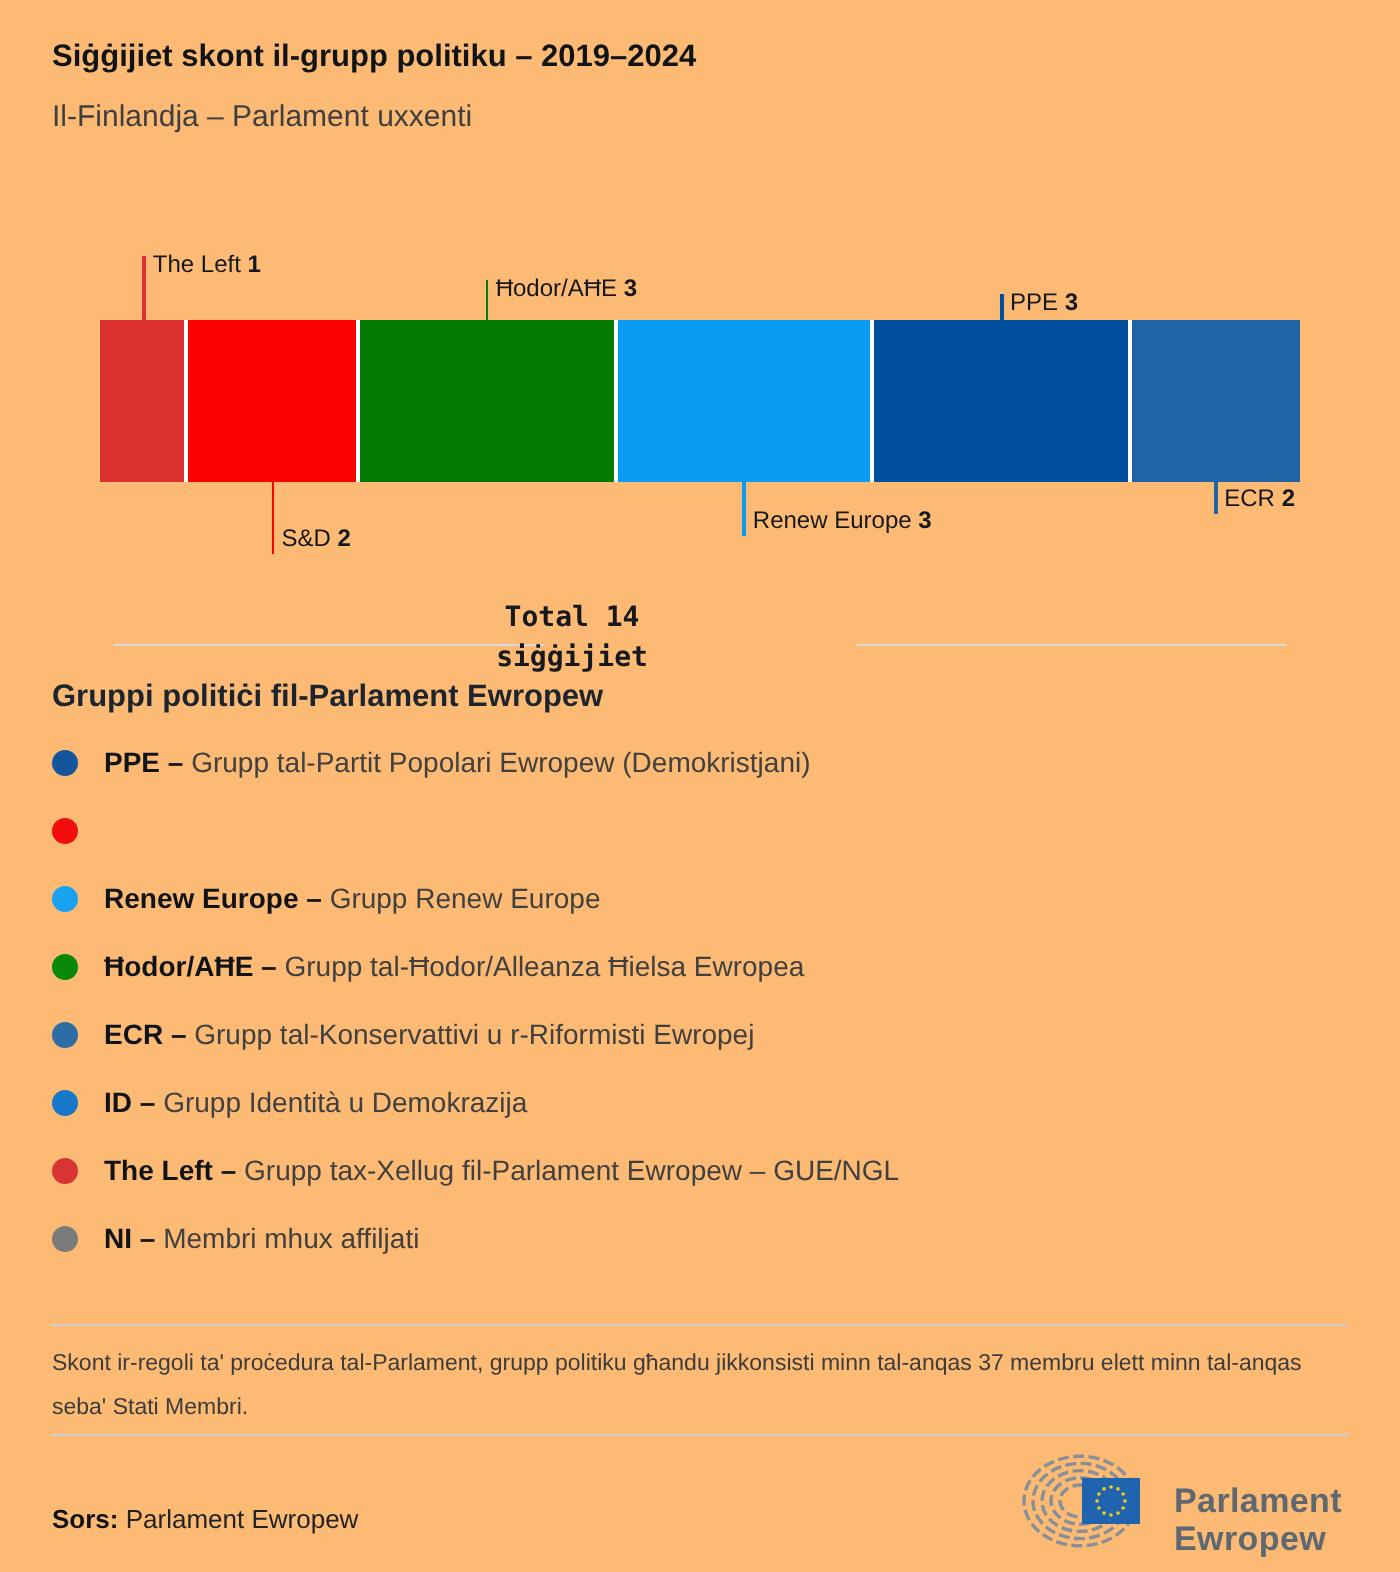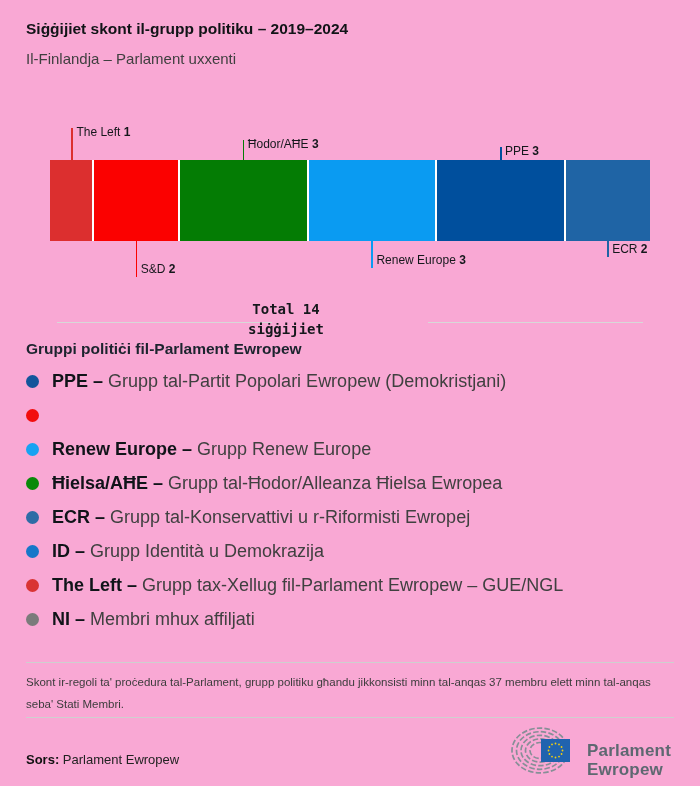--- a/index.html
+++ b/index.html
@@ -1,17 +1,17 @@
 <!DOCTYPE html>
 <html><head>
 <meta charset="utf-8">
 <style>
   html,body{margin:0;padding:0;background:#ffffff;}
   #canvas{
-    position:relative;width:700px;height:786px;background:#f9a8d4;overflow:hidden;
+    position:relative;width:700px;height:786px;background:#fdba74;overflow:hidden;
     font-family:"Liberation Sans",sans-serif;color:#1a1a1a;
   }
   .abs{position:absolute;}
 
   
   #title{left:26px;top:20px;font-size:15.5px;font-weight:bold;color:#111417;}
   #subtitle{left:26px;top:50px;font-size:15px;color:#3f3f3f;}
 
   
   #chart{left:0;top:118px;width:700px;height:172px;}
@@ -26,21 +26,21 @@
   #total-rule-left{left:57px;width:215px;}
   #total-rule-right{left:428px;width:215px;}
   #total-block{left:0;top:299px;width:572px;text-align:center;
     font-family:"DejaVu Sans Mono",monospace;font-weight:bold;font-size:14px;line-height:20px;color:#15181c;}
 
   
   #legend-heading{left:26px;top:340px;font-size:15.5px;font-weight:bold;color:#1c242e;}
   #legend{left:26px;top:364px;width:660px;}
   .legend-row{display:flex;align-items:center;height:34px;}
   .legend-dot{width:13px;height:13px;border-radius:50%;flex:0 0 13px;margin-right:13px;}
-  .legend-text{font-size:18px;color:#404040;white-space:nowrap;}
+  .legend-text{font-size:14px;color:#404040;white-space:nowrap;}
   .legend-text b{color:#101419;}
 
   
   .rule{left:26px;width:648px;height:1px;background:#cfcfcf;}
   #rule-top{top:662px;}
   #rule-bottom{top:717px;}
   #footnote{left:26px;top:671px;width:650px;font-size:11.5px;line-height:22px;color:#3c3c3c;}
   #source{left:26px;top:752px;font-size:13px;color:#222;}
   #source b{color:#111;}
 
@@ -95,21 +95,21 @@
       </div>
       <div class="legend-row">
         <span class="legend-dot" style="background: rgb(242, 13, 13);"></span>
       </div>
       <div class="legend-row">
         <span class="legend-dot" style="background: rgb(24, 162, 242);"></span>
         <span class="legend-text"><b>Renew Europe – </b>Grupp Renew Europe</span>
       </div>
       <div class="legend-row">
         <span class="legend-dot" style="background: rgb(9, 137, 9);"></span>
-        <span class="legend-text"><b>Ħielsa/AĦE – </b>Grupp tal-Ħodor/Alleanza Ħielsa Ewropea</span>
+        <span class="legend-text"><b>Ħodor/AĦE – </b>Grupp tal-Ħodor/Alleanza Ħielsa Ewropea</span>
       </div>
       <div class="legend-row">
         <span class="legend-dot" style="background: rgb(46, 108, 166);"></span>
         <span class="legend-text"><b>ECR – </b>Grupp tal-Konservattivi u r-Riformisti Ewropej</span>
       </div>
       <div class="legend-row">
         <span class="legend-dot" style="background: rgb(23, 119, 201);"></span>
         <span class="legend-text"><b>ID – </b>Grupp Identità u Demokrazija</span>
       </div>
       <div class="legend-row">

